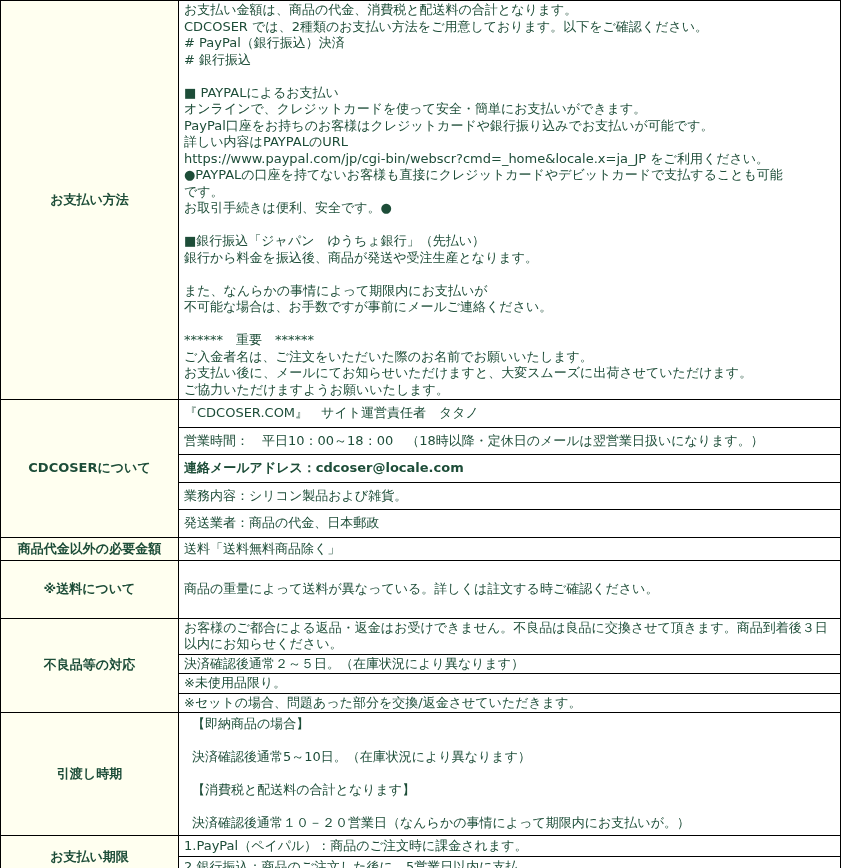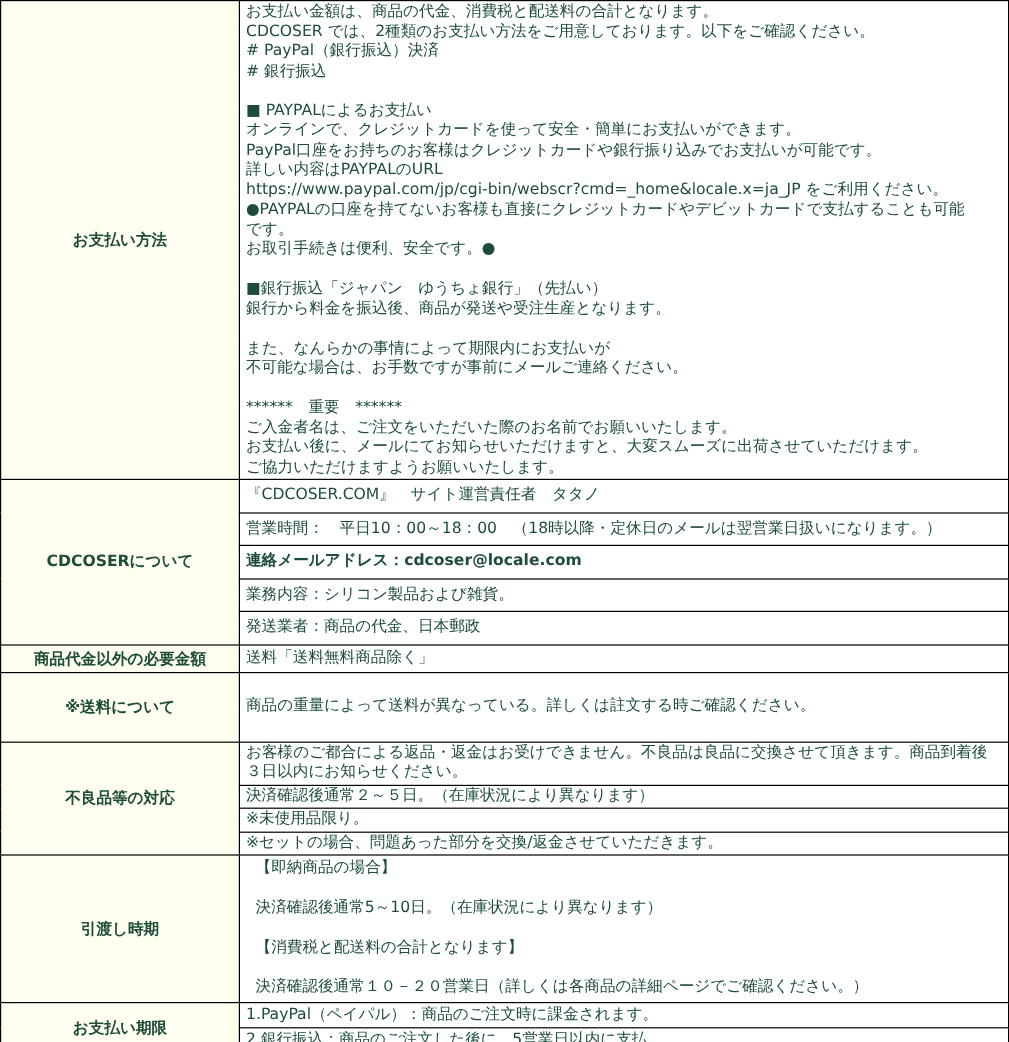--- a/index.html
+++ b/index.html
@@ -7,21 +7,21 @@
     --border:#000000;
     --label-bg:#fffff0;
     --bar:#2f2f2f;
   }
   *{box-sizing:border-box;}
   html,body{margin:0;padding:0;background:#ffffff;}
   body{font-family:"DejaVu Sans","Liberation Sans",sans-serif;}
   table{border-collapse:collapse;width:841px;table-layout:fixed;}
   td{border:1px solid var(--border);font-size:13px;color:var(--text);}
   td.label-cell{
-    width:199px;
+    width:178px;
     background:var(--label-bg);
     font-weight:bold;
     text-align:center;
     vertical-align:middle;
     padding:2px;
   }
   td.content-cell{
     vertical-align:top;
     padding:1px 5px;
   }
@@ -134,21 +134,21 @@
       </tr>
       <tr class="sec-delivery-time">
         <td class="label-cell" rowspan="1">引渡し時期</td>
         <td class="content-cell">
           <div class="line">【即納商品の場合】</div>
           <div class="line"></div>
           <div class="line">決済確認後通常5～10日。（在庫状況により異なります）</div>
           <div class="line"></div>
           <div class="line">【消費税と配送料の合計となります】</div>
           <div class="line"></div>
-          <div class="line">決済確認後通常１０－２０営業日（詳しくは各商品の詳細ページでご確認ください。）</div>
+          <div class="line">決済確認後通常１０－２０営業日（なんらかの事情によって期限内にお支払いが。）</div>
         </td>
       </tr>
       <tr class="sec-payment-deadline">
         <td class="label-cell" rowspan="2">お支払い期限</td>
         <td class="content-cell">
           <div class="line">1.PayPal（ペイパル）：商品のご注文時に課金されます。</div>
         </td>
       </tr>
       <tr class="sec-payment-deadline">
         <td class="content-cell">

